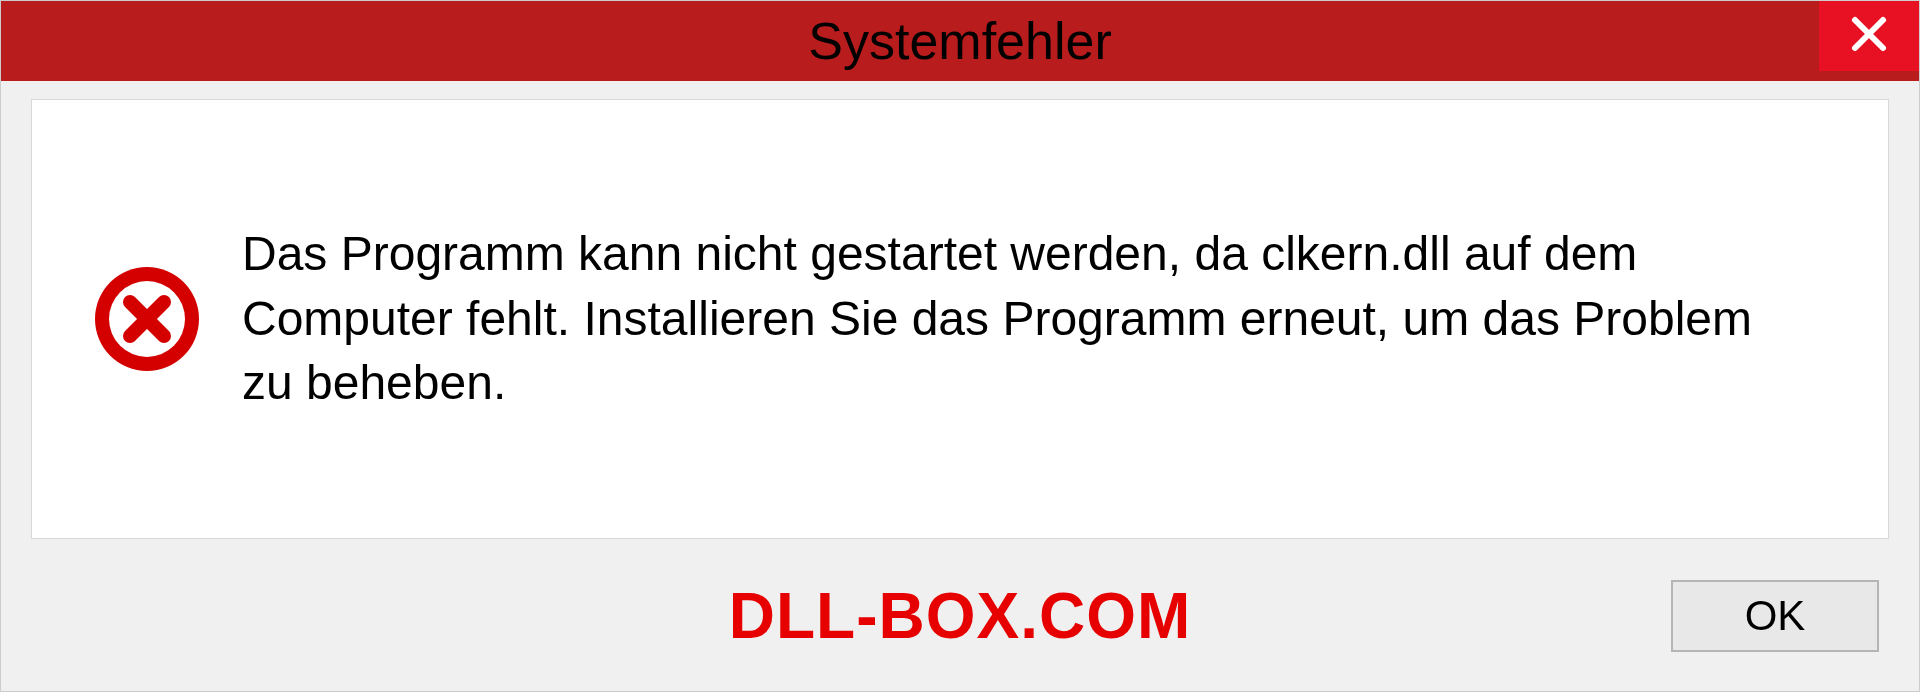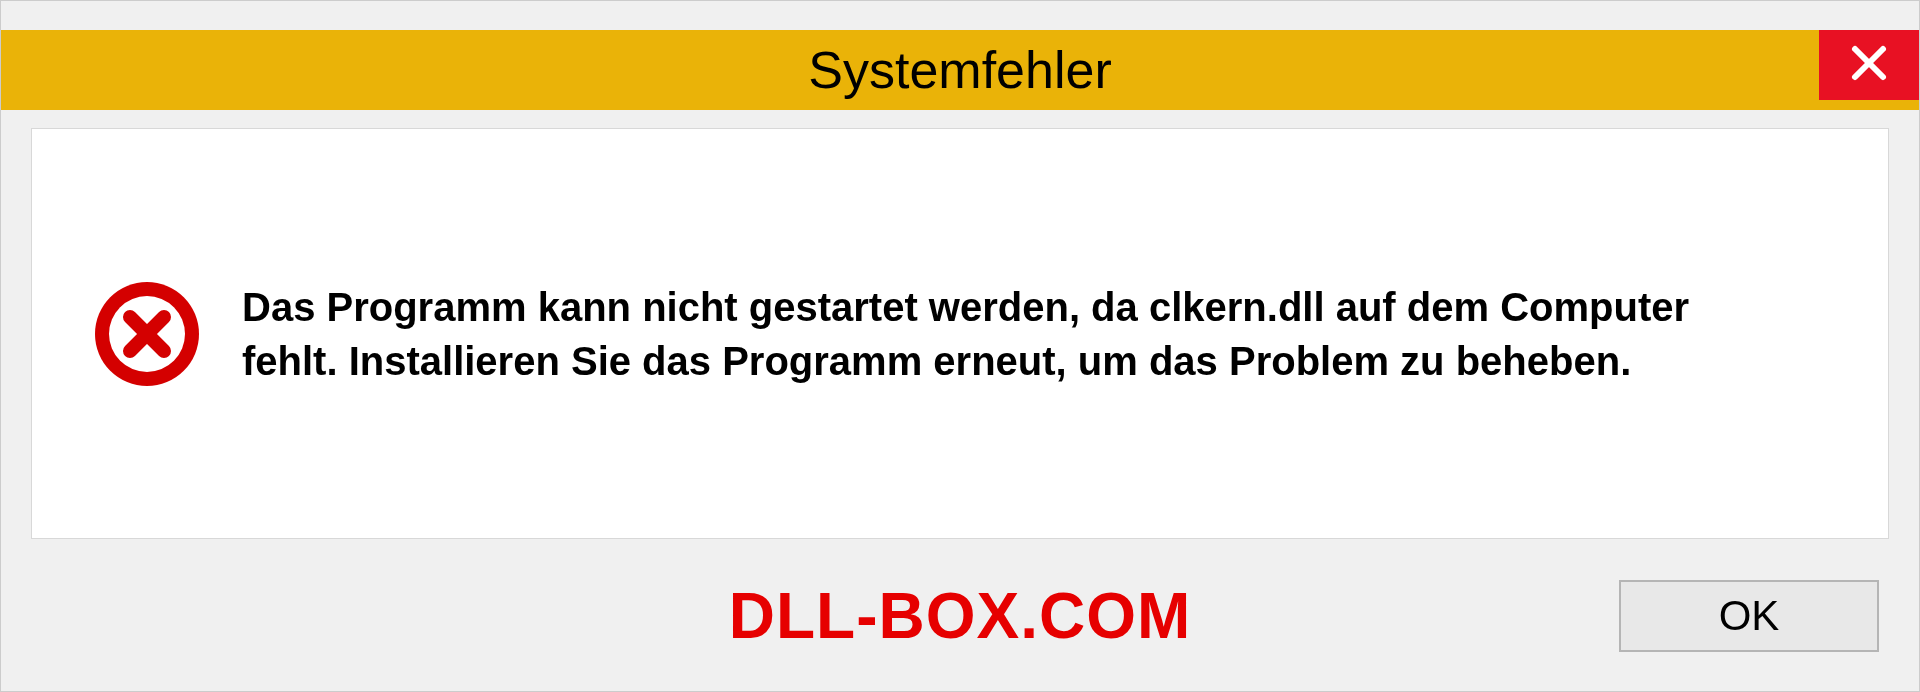--- a/index.html
+++ b/index.html
@@ -22,22 +22,21 @@
       display: flex;
       flex-direction: column;
       position: relative;
     }
     .titlebar {
       height: 80px;
       display: flex;
       align-items: center;
       justify-content: center;
       position: relative;
-      background: #eab308;
-      margin-top: 29px;
+      background: #b91c1c;
     }
     .title-text {
       font-size: 52px;
       color: #000;
       font-weight: 400;
     }
     .close-btn {
       position: absolute;
       right: 0;
       top: 0;
@@ -62,24 +61,24 @@
       align-items: center;
       padding: 40px 60px;
     }
     .error-icon {
       flex-shrink: 0;
       width: 110px;
       height: 110px;
       margin-right: 40px;
     }
     .message-text {
-      font-size: 40px;
+      font-size: 48px;
       line-height: 1.35;
       color: #000;
-      font-weight: 700;
+      font-weight: 400;
       max-width: 1520px;
     }
     .footer {
       height: 130px;
       display: flex;
       align-items: center;
       justify-content: flex-end;
       padding: 0 40px 20px 24px;
       position: relative;
     }
@@ -87,21 +86,21 @@
       position: absolute;
       left: 50%;
       transform: translateX(-50%);
       font-size: 64px;
       font-weight: 800;
       color: #e60000;
       letter-spacing: 1px;
       font-family: Arial, sans-serif;
     }
     .ok-btn {
-      width: 260px;
+      width: 208px;
       height: 72px;
       background: #e8e8e8;
       border: 2px solid #b5b5b5;
       font-size: 42px;
       color: #000;
       display: flex;
       align-items: center;
       justify-content: center;
       cursor: pointer;
       font-family: inherit;

